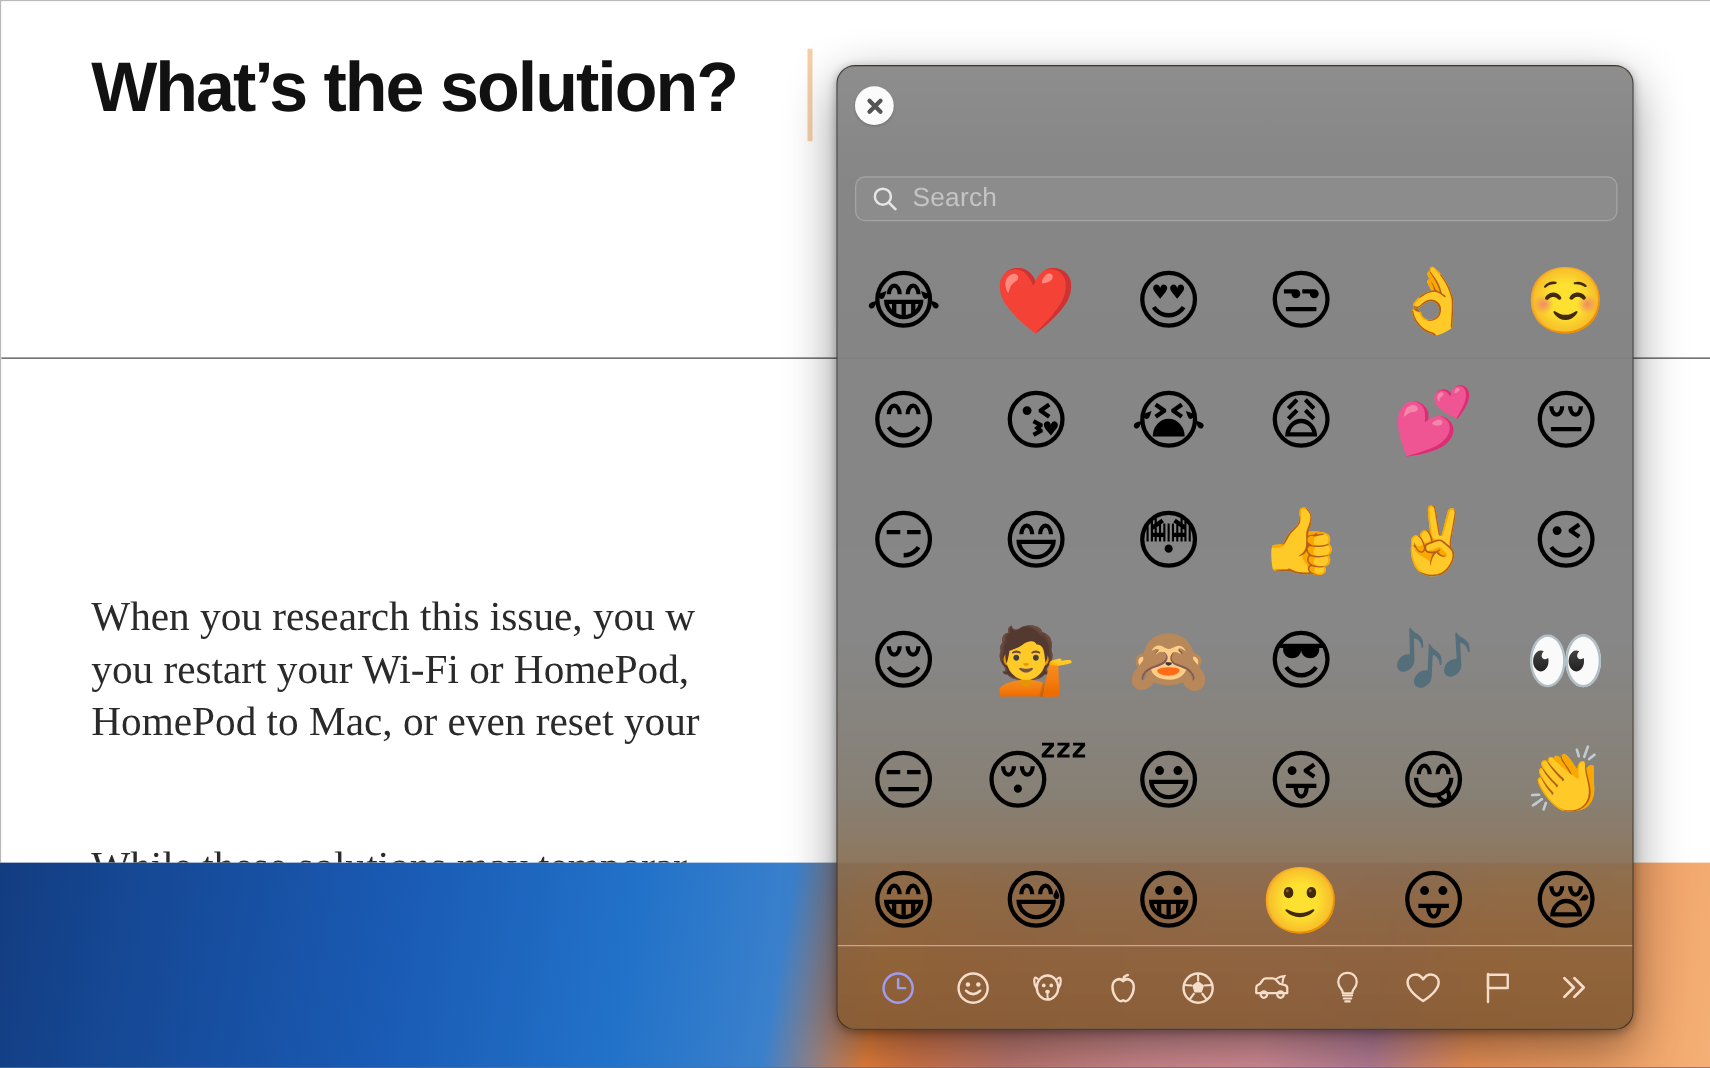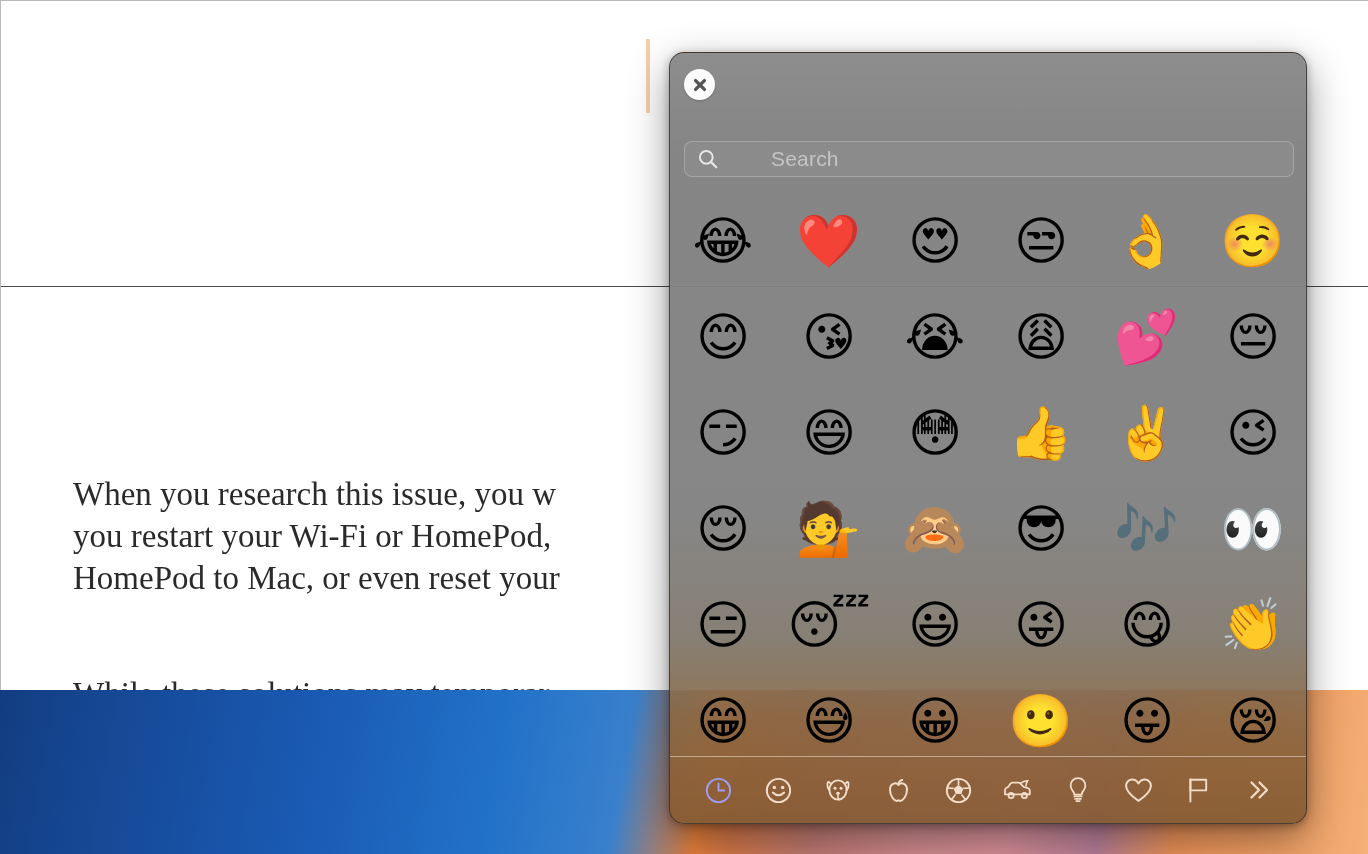--- a/index.html
+++ b/index.html
@@ -109,21 +109,20 @@
   #search-row{
     position:absolute; left:14px; top:88px; width:610px; height:36px;
   }
   #search-field{
     position:relative; width:100%; height:100%;
     border-radius:8px;
     background:rgba(255,255,255,.055);
     border:1px solid rgba(255,255,255,.22);
     display:flex; align-items:center;
     cursor:text;
-    gap:41px;
   }
   #search-icon{ margin-left:12px; display:block; flex:0 0 auto; }
   #search-placeholder{
     margin-left:11px; color:#c4c4c4; font-size:21px;
     font-family:"Liberation Sans", sans-serif;
     letter-spacing:.2px;
   }
 
   
   #grid-clip{
@@ -166,20 +165,21 @@
 </head>
 <body>
 
 <div id="screen">
 
   <div id="wallpaper"></div>
 
   <div id="docwin">
 
     <div id="doc-header">
+      <div id="doc-title">What’s the solution?</div>
       <div id="title-caret"></div>
     </div>
 
     <div id="doc-body">
       <div class="para" id="para1">When you research this issue, you w
 you restart your Wi-Fi or HomePod,
 HomePod to Mac, or even reset your</div>
       <div class="para" id="para2">While these solutions may temporar</div>
     </div>
   </div>

